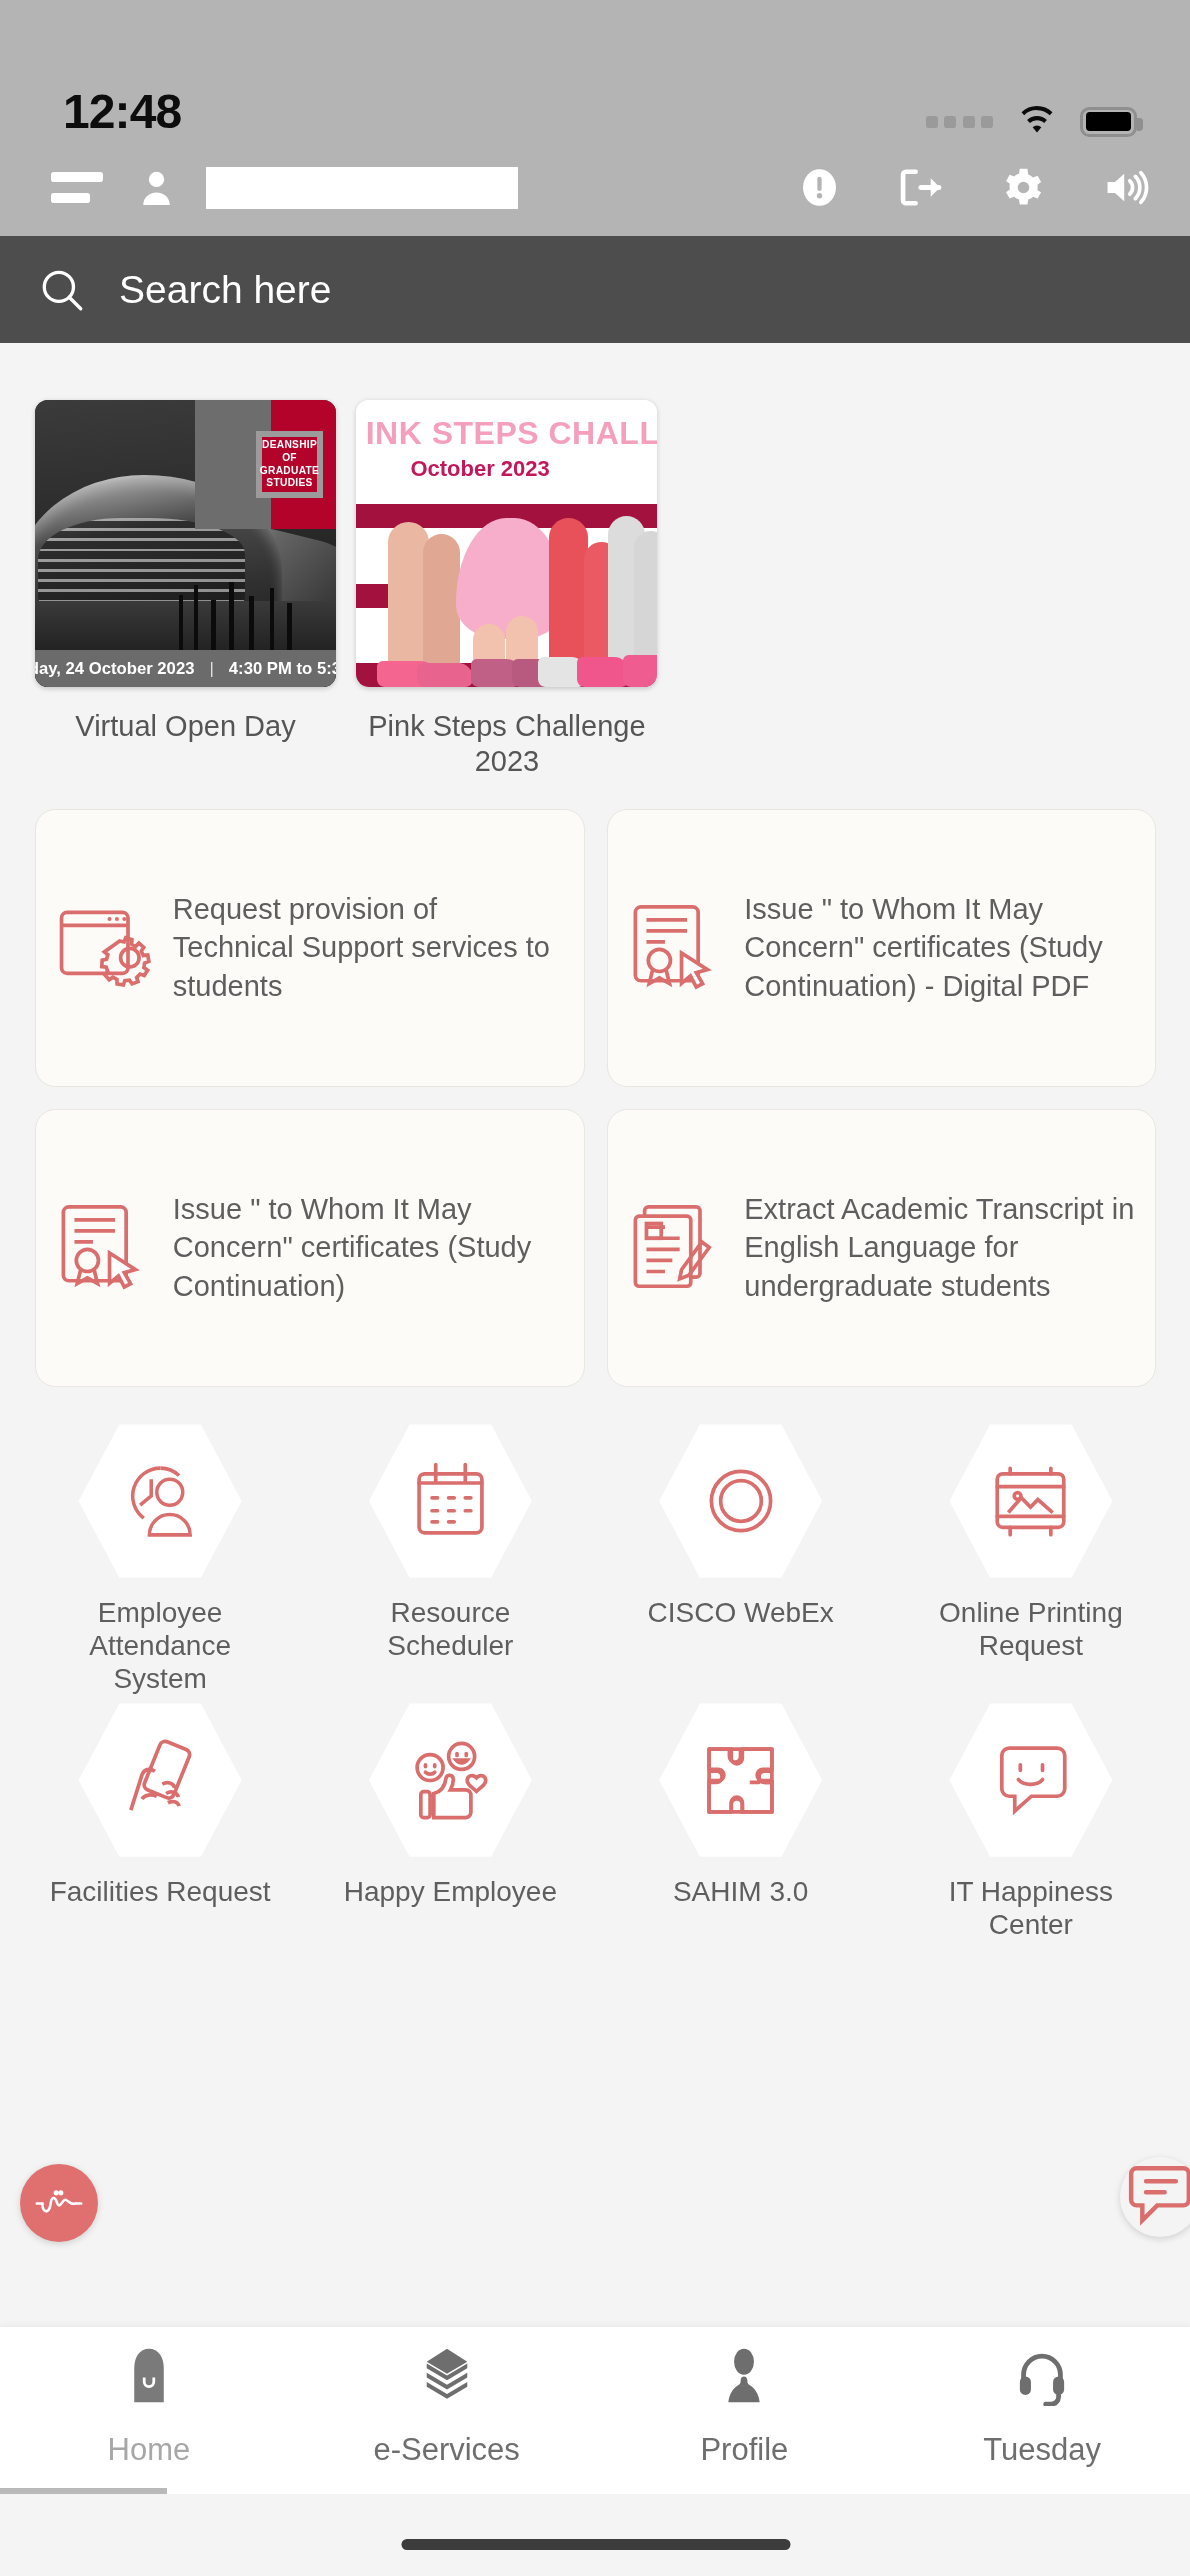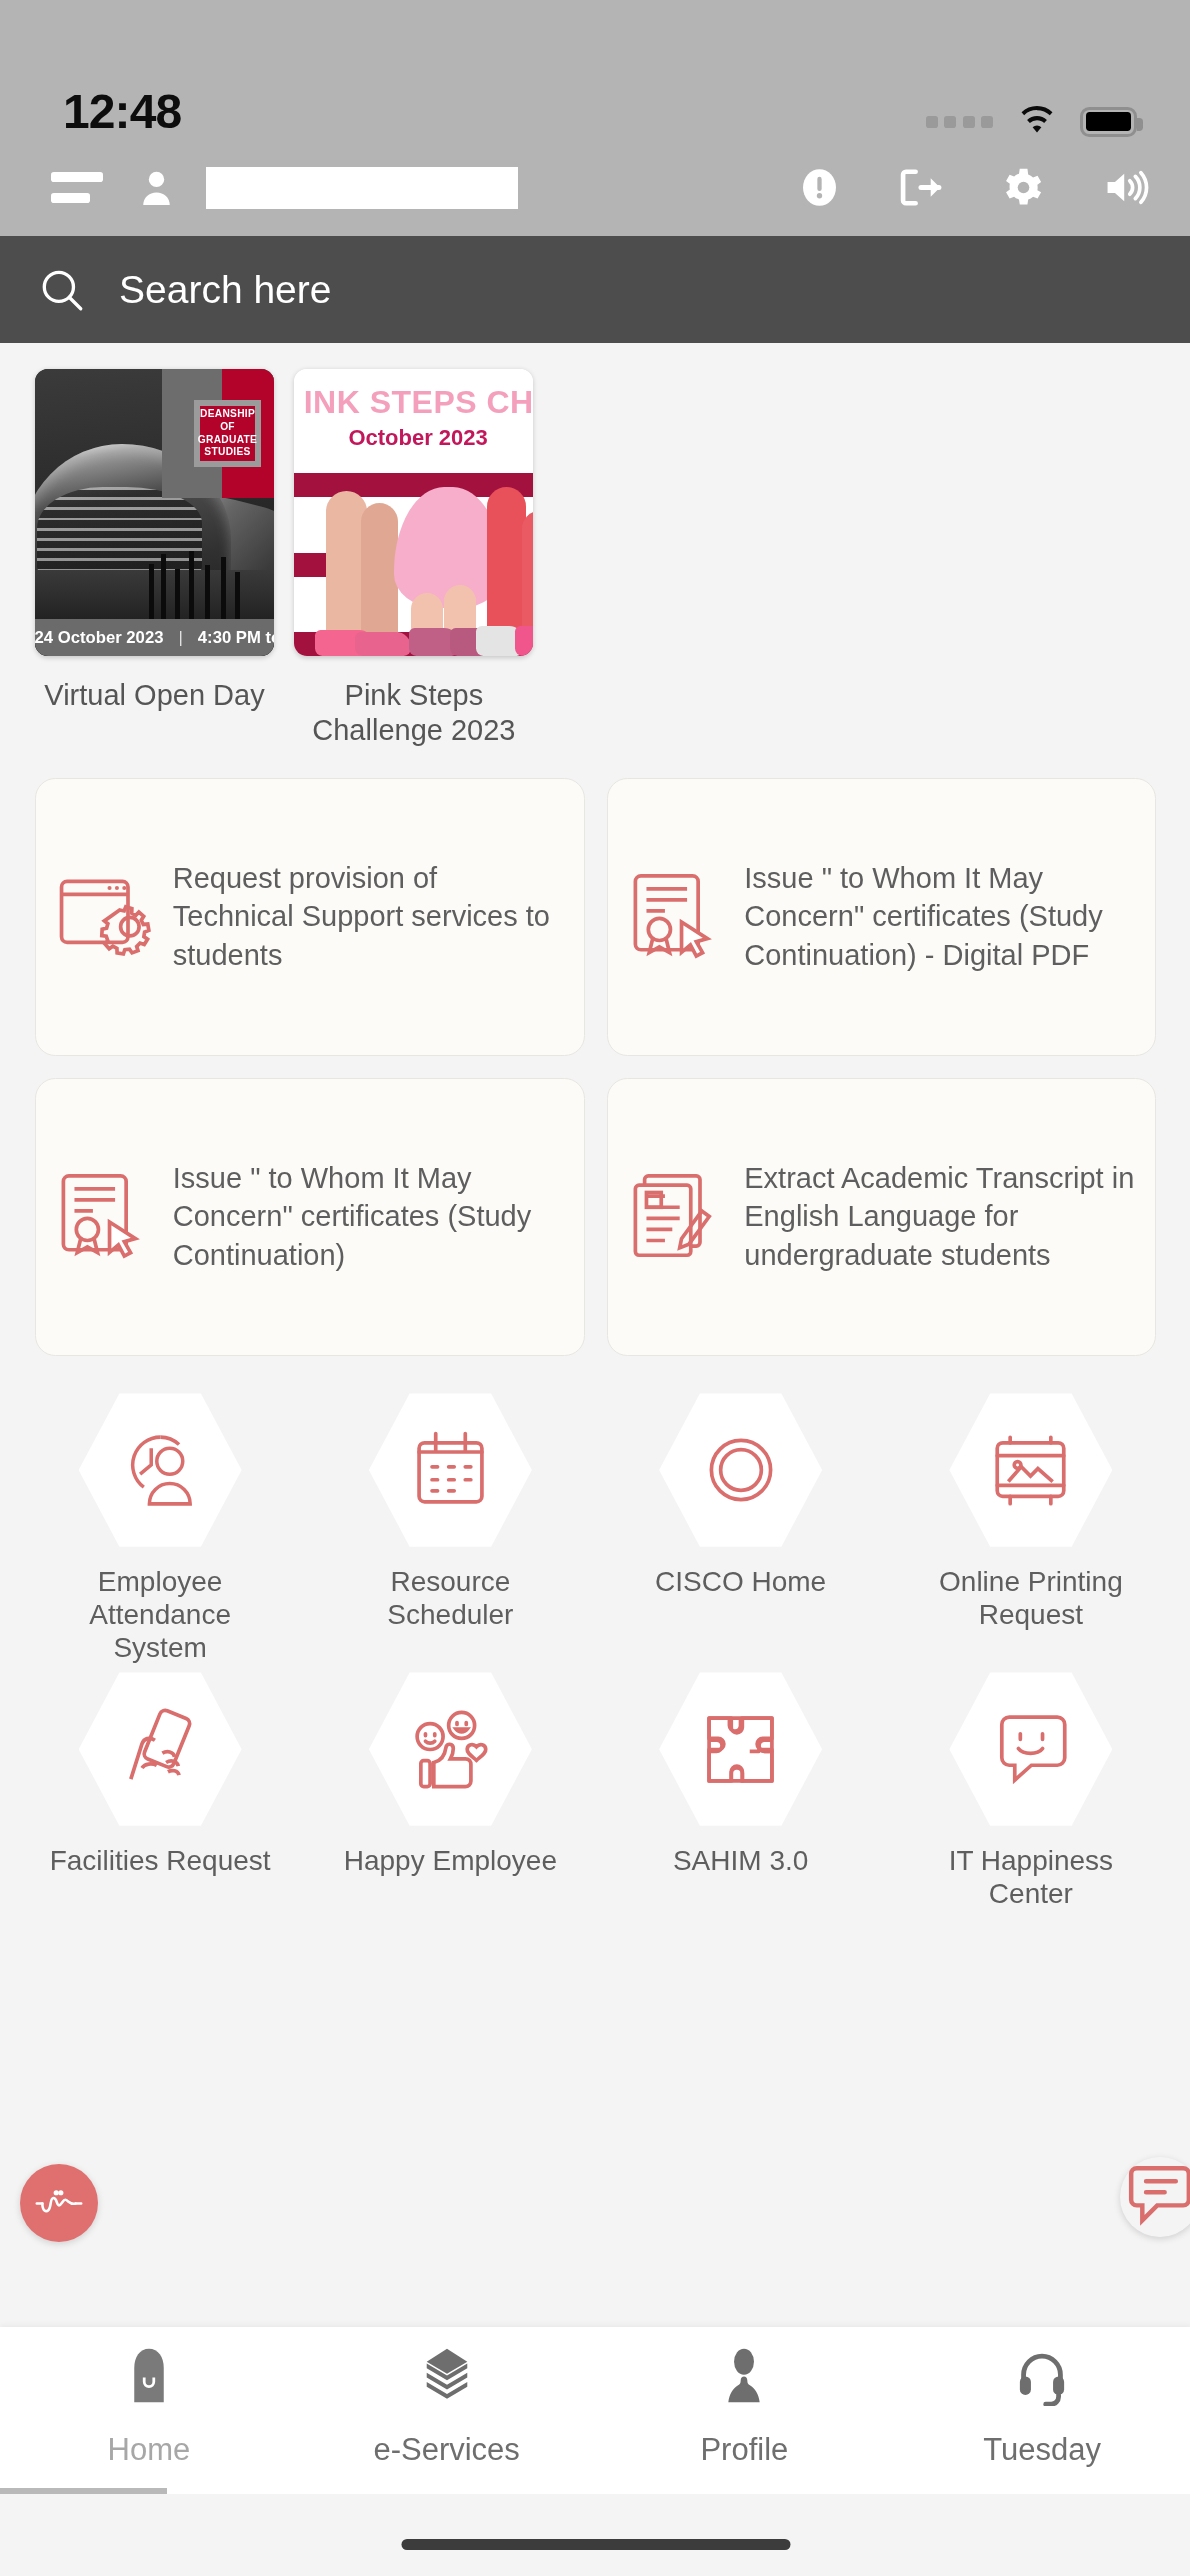--- a/index.html
+++ b/index.html
@@ -50,21 +50,21 @@
     height:107px; background:#4d4d4d;
     display:flex; align-items:center; padding:0 0 0 37px; gap:32px; cursor:text;
   }
   .search-ph{ font-size:39px; color:#fff; font-weight:400; }
 
   
   .scroll{ background:#f4f4f4; }
 
   
   .carousel{ display:flex; gap:20.4px; padding:26px 0 0 35px; overflow:hidden; }
-  .ccard{ width:239px; flex:0 0 auto; }
+  .ccard{ width:301px; flex:0 0 auto;margin-top:31px; }
   .cimgwrap{
     height:287px; border-radius:13px; overflow:hidden; background:#fff;
     box-shadow:0 1.9px 5.6px rgba(0,0,0,.18); position:relative;
   }
 
   
   .vod{ width:100%; height:100%; position:relative; background:#1f1f1f; }
   .vod-sky{
     position:absolute; inset:0;
     background:linear-gradient(175deg,#3b3b3b 0%,#2c2c2c 40%,#151515 100%);
@@ -425,21 +425,21 @@
 Scheduler</div>
     </div>
 
     <div class="ocell">
       <div class="ohex">
         <svg width="74" height="74" viewBox="0 0 40 40" fill="none" stroke="#d96e6d" stroke-width="2">
           <circle cx="20" cy="20" r="16"></circle>
           <circle cx="20" cy="20" r="11"></circle>
         </svg>
       </div>
-      <div class="olabel">CISCO Home</div>
+      <div class="olabel">CISCO WebEx</div>
     </div>
 
     <div class="ocell">
       <div class="ohex">
         <svg width="85" height="85" viewBox="0 0 46 46" fill="none" stroke="#d96e6d" stroke-width="2">
           <rect x="5" y="8" width="36" height="29" rx="3"></rect>
           <path d="M5 15h36M5 31h36M12 8v-3M34 8v-3M12 41v-4M34 41v-4" stroke-linecap="round"></path>
           <path d="M11 29l7-8 5 5 4-4 8 7"></path>
           <circle cx="16" cy="20" r="1.8"></circle>
         </svg>

